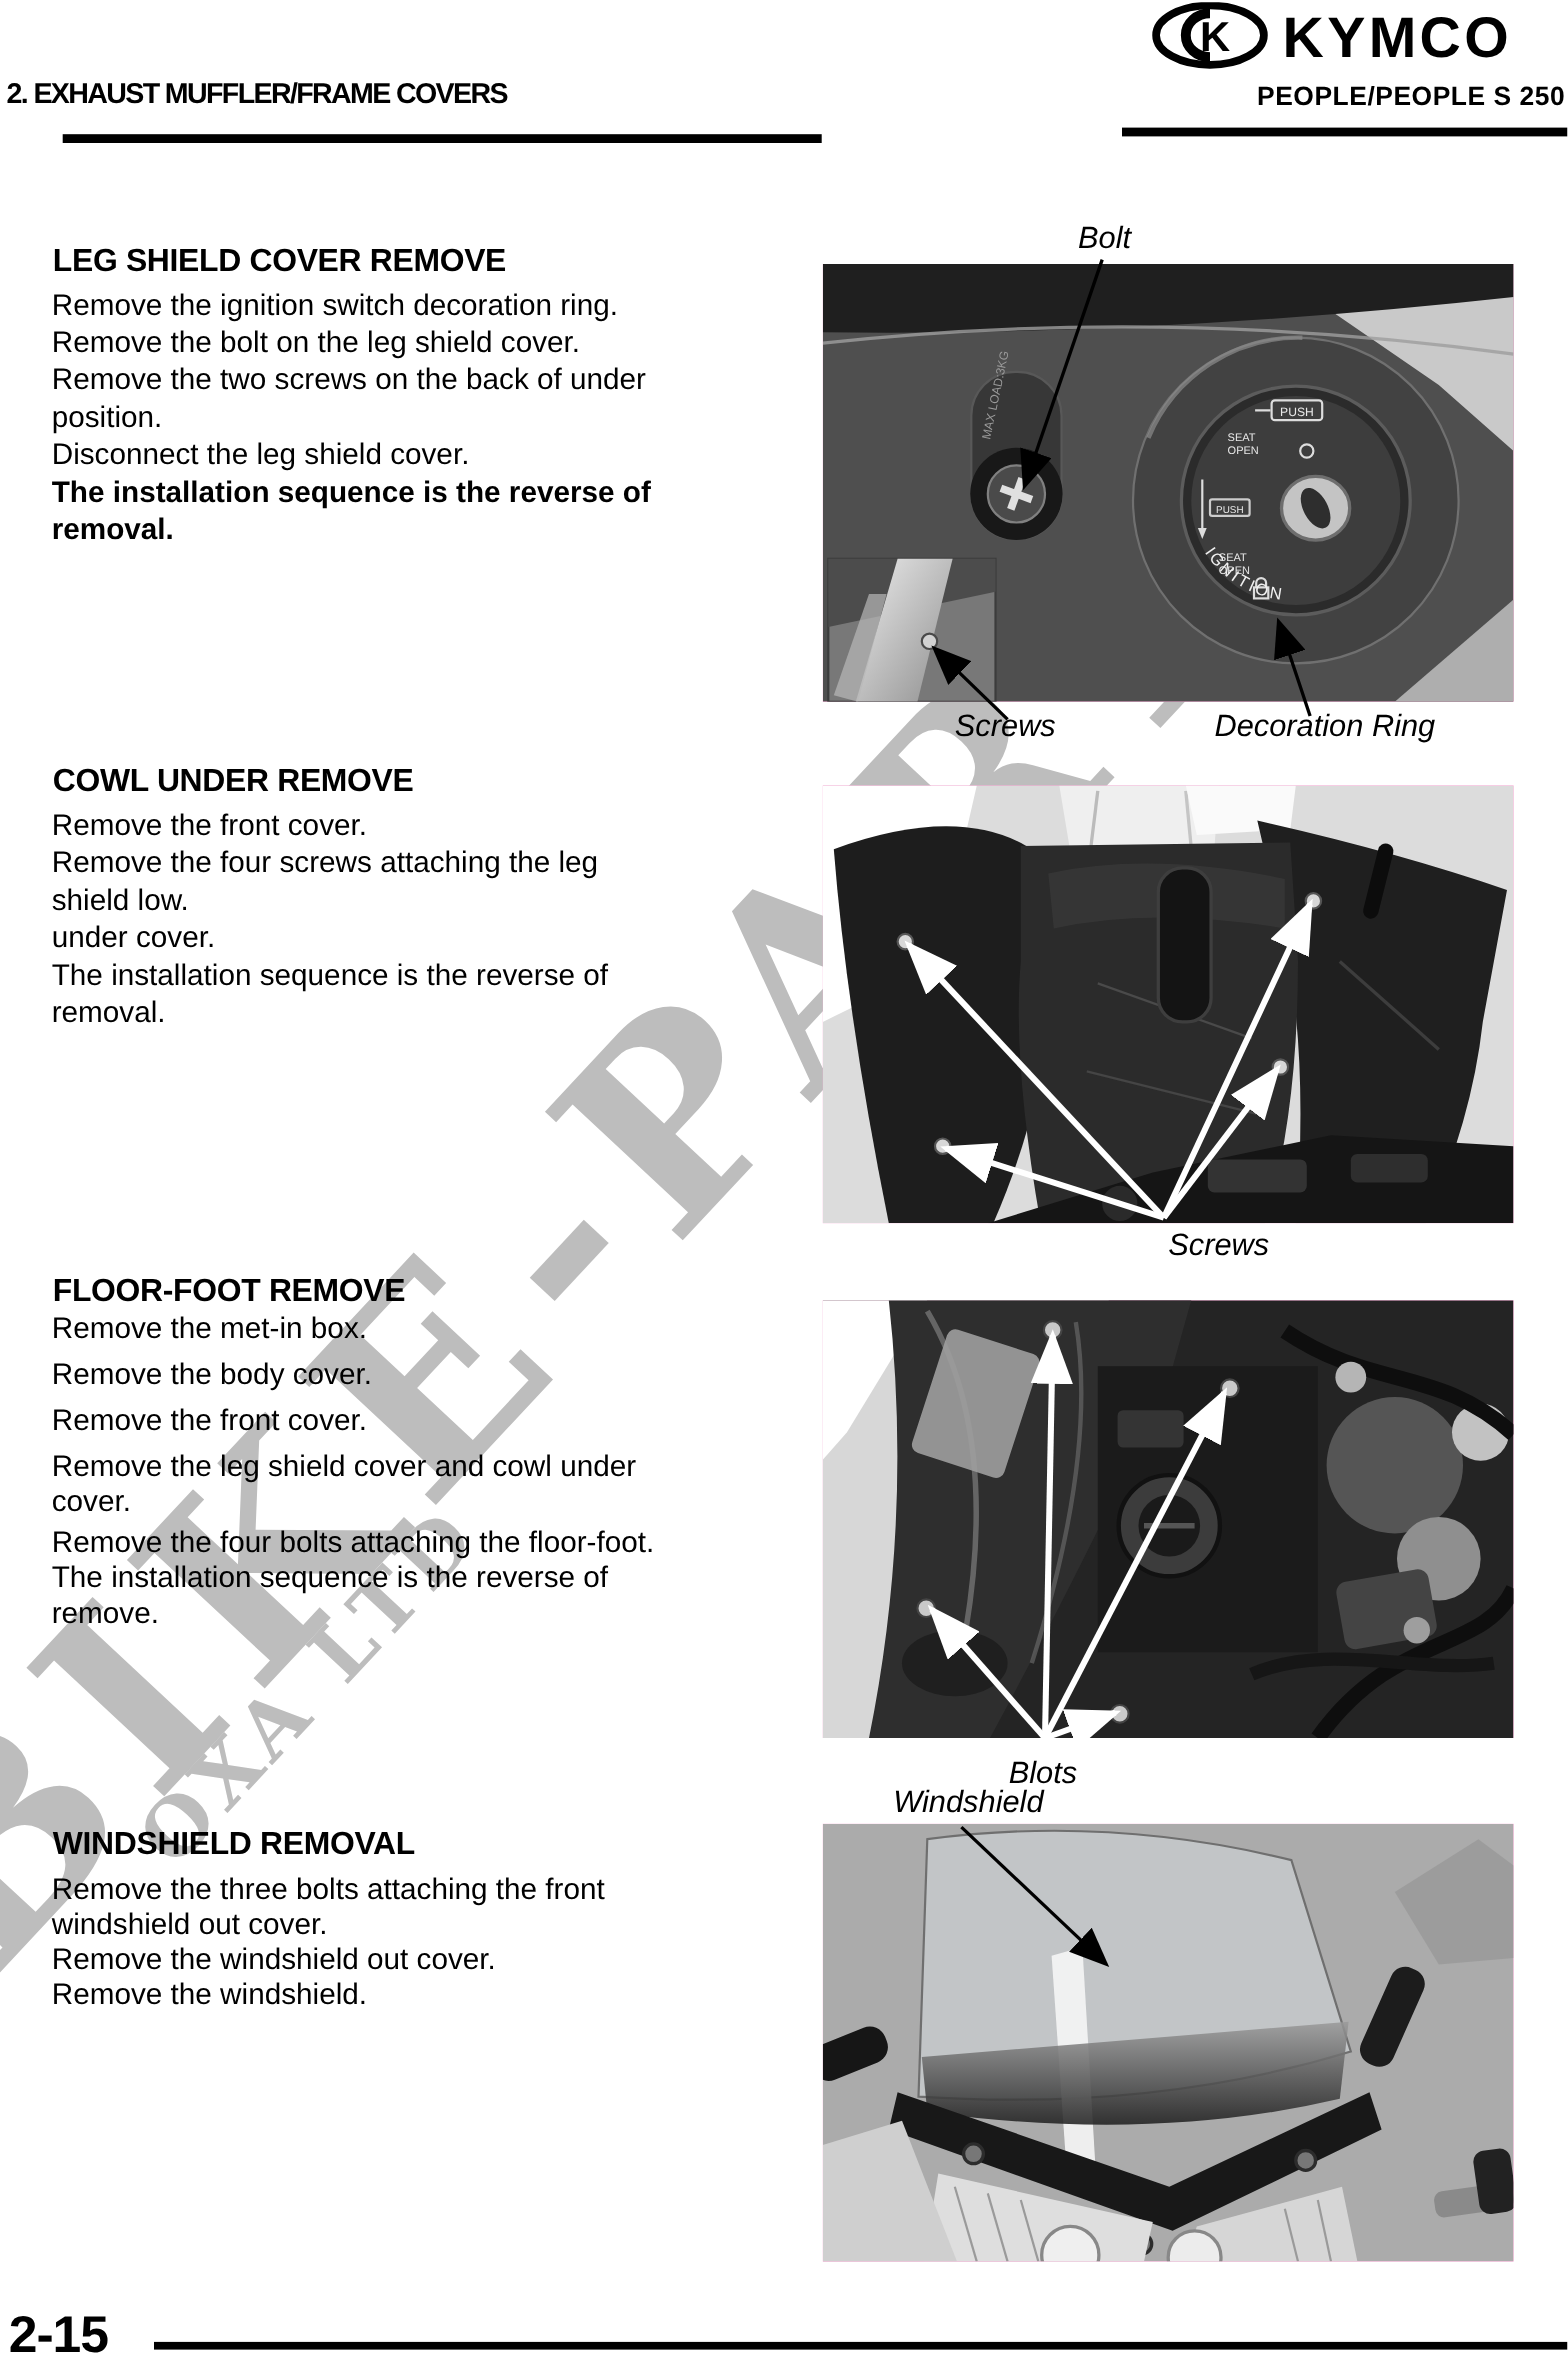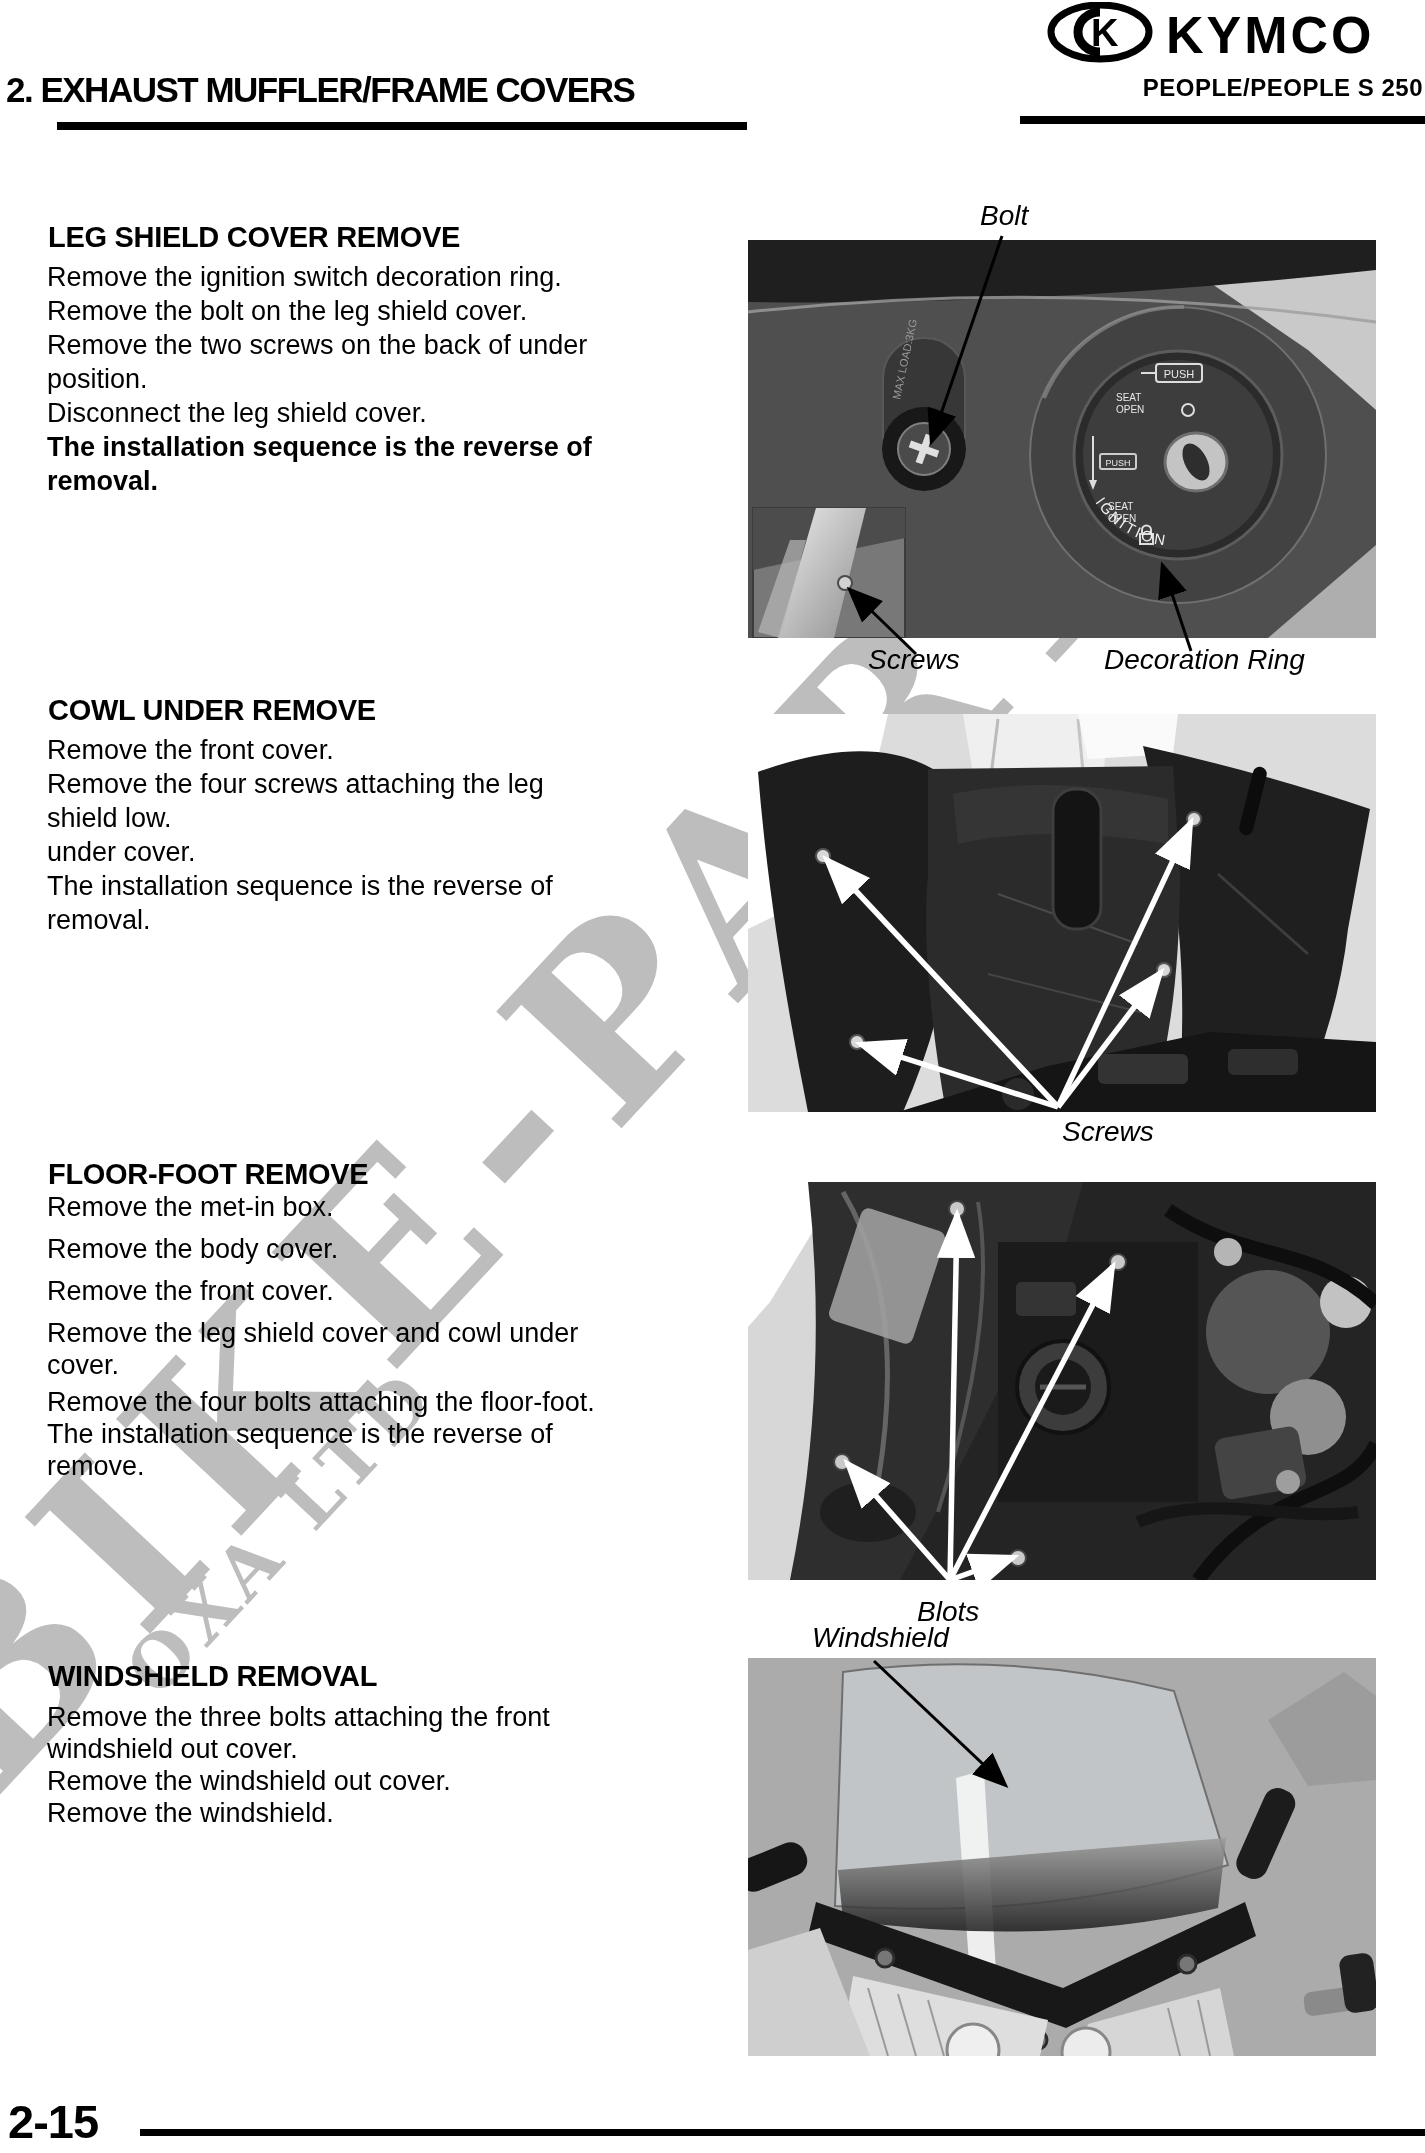--- a/index.html
+++ b/index.html
@@ -2,21 +2,21 @@
 <html><head>
 <meta charset="utf-8">
 <style>
   html,body{margin:0;padding:0;}
   body{
     width:1425px;height:2153px;position:relative;background:#ffffff;
     font-family:"Liberation Sans",sans-serif;color:#000;overflow:hidden;
   }
   .abs{position:absolute;}
   
-  .page-title{font-size:35px;font-weight:bold;letter-spacing:-1.5px;white-space:nowrap;}
+  .page-title{font-size:26px;font-weight:bold;letter-spacing:-1.5px;white-space:nowrap;}
   .model-name{font-size:24px;font-weight:bold;letter-spacing:0.5px;white-space:nowrap;text-align:right;}
   .brand-text{font-size:52px;font-weight:bold;letter-spacing:3px;white-space:nowrap;}
   .rule{background:#000;}
   
   .sec-heading{font-size:29px;font-weight:bold;letter-spacing:-0.3px;white-space:nowrap;}
   .body-lines{font-size:27px;line-height:34px;white-space:nowrap;}
   .body-lines.tight{line-height:32px;}
   .body-lines .b{font-weight:bold;}
   .body-lines .gap{margin-top:10px;}
   .body-lines .gap-sm{margin-top:5px;}

